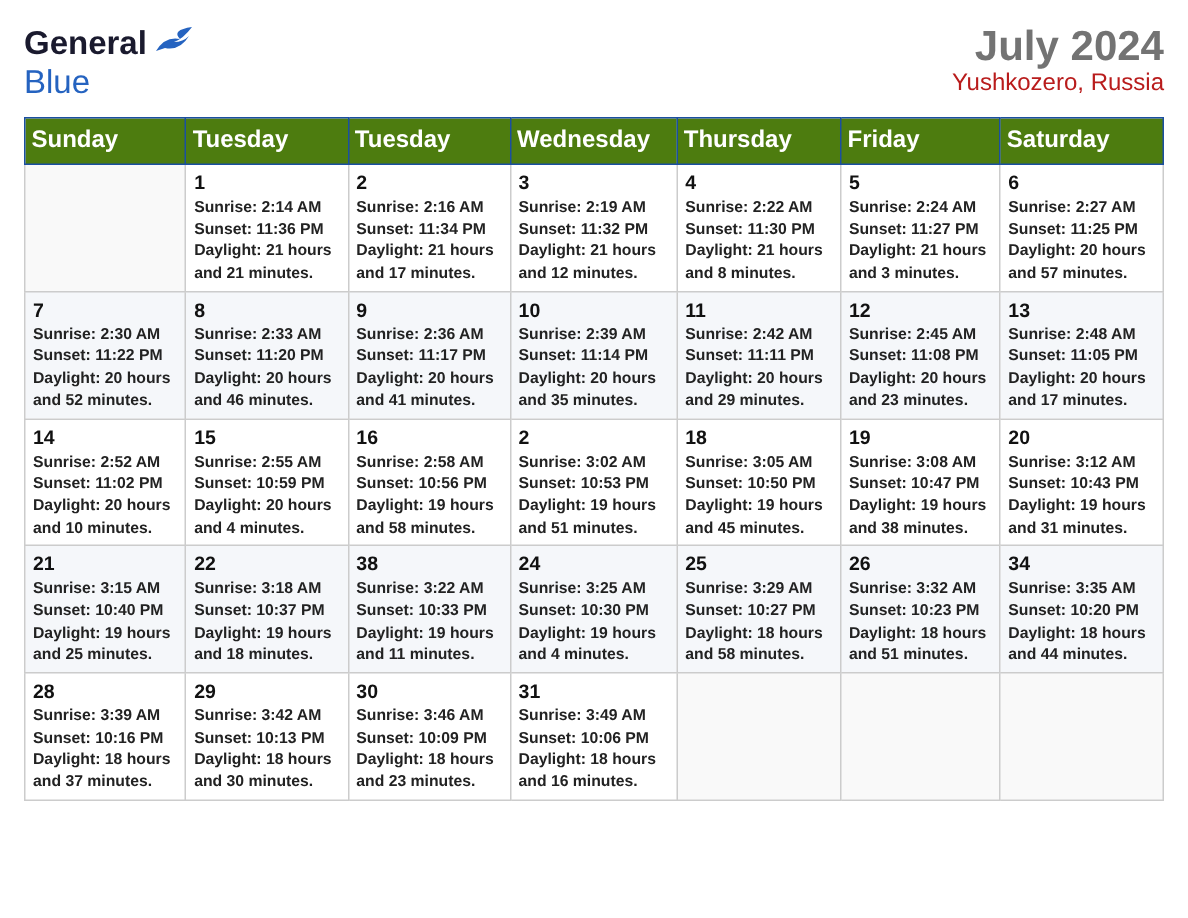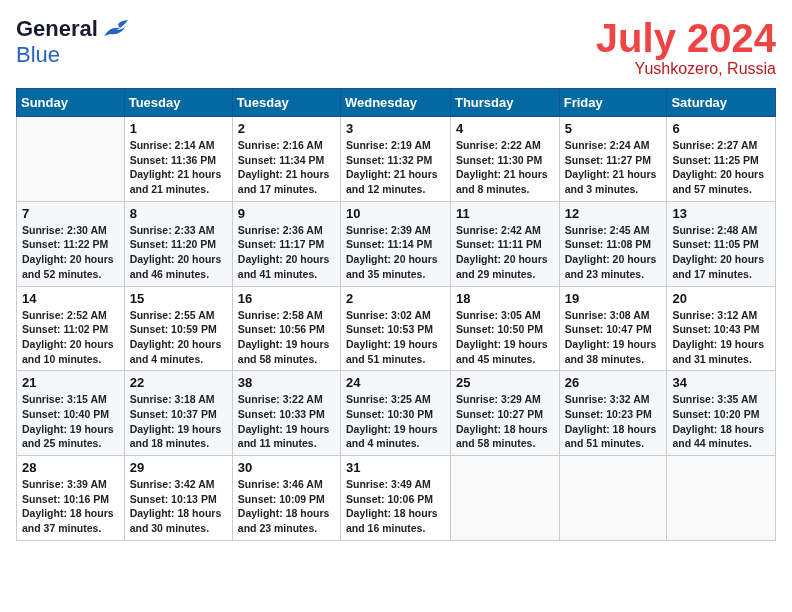--- a/index.html
+++ b/index.html
@@ -18,39 +18,39 @@
     }
     .logo {
       display: flex;
       flex-direction: column;
       align-items: flex-start;
     }
     .title-area {
       text-align: right;
     }
     .month-title {
-      font-size: 40px;
-      font-weight: bold;
-      color: #ef4444;
+      font-size: 28px;
+      font-weight: bold;
+      color: #737373;
       line-height: 1.1;
     }
     .location {
       font-size: 16px;
       color: #b91c1c;
     }
     table {
       width: 100%;
       border-collapse: collapse;
       font-size: 11px;
     }
     thead tr th {
-      background-color: #0369a1;
+      background-color: #4d7c0f;
       color: #fff;
       font-weight: bold;
-      font-size: 13px;
+      font-size: 16px;
       padding: 6px 4px;
       text-align: left;
       border: 1px solid #1a4fa0;
     }
     tbody tr td {
       border: 1px solid #ccc;
       vertical-align: top;
       padding: 4px 5px;
       min-height: 70px;
       width: 113px;
@@ -70,21 +70,21 @@
       font-size: 10.5px;
       color: #222;
       line-height: 1.4;
       font-weight: bold;
     }
     td.empty {
       background: #f9f9f9;
     }
     .logo-wrapper {
       display: flex;
-      align-items: flex-end;
+      align-items: flex-start;
       gap: 2px;
     }
     .logo-general { color: #1a1a2e; font-weight: bold; font-size: 22px; }
     .logo-blue-text { color: #2563c0; font-weight: normal; font-size: 22px; }
   </style>
 </head>
 <body>
 
 <div class="header">
   <div class="logo">

